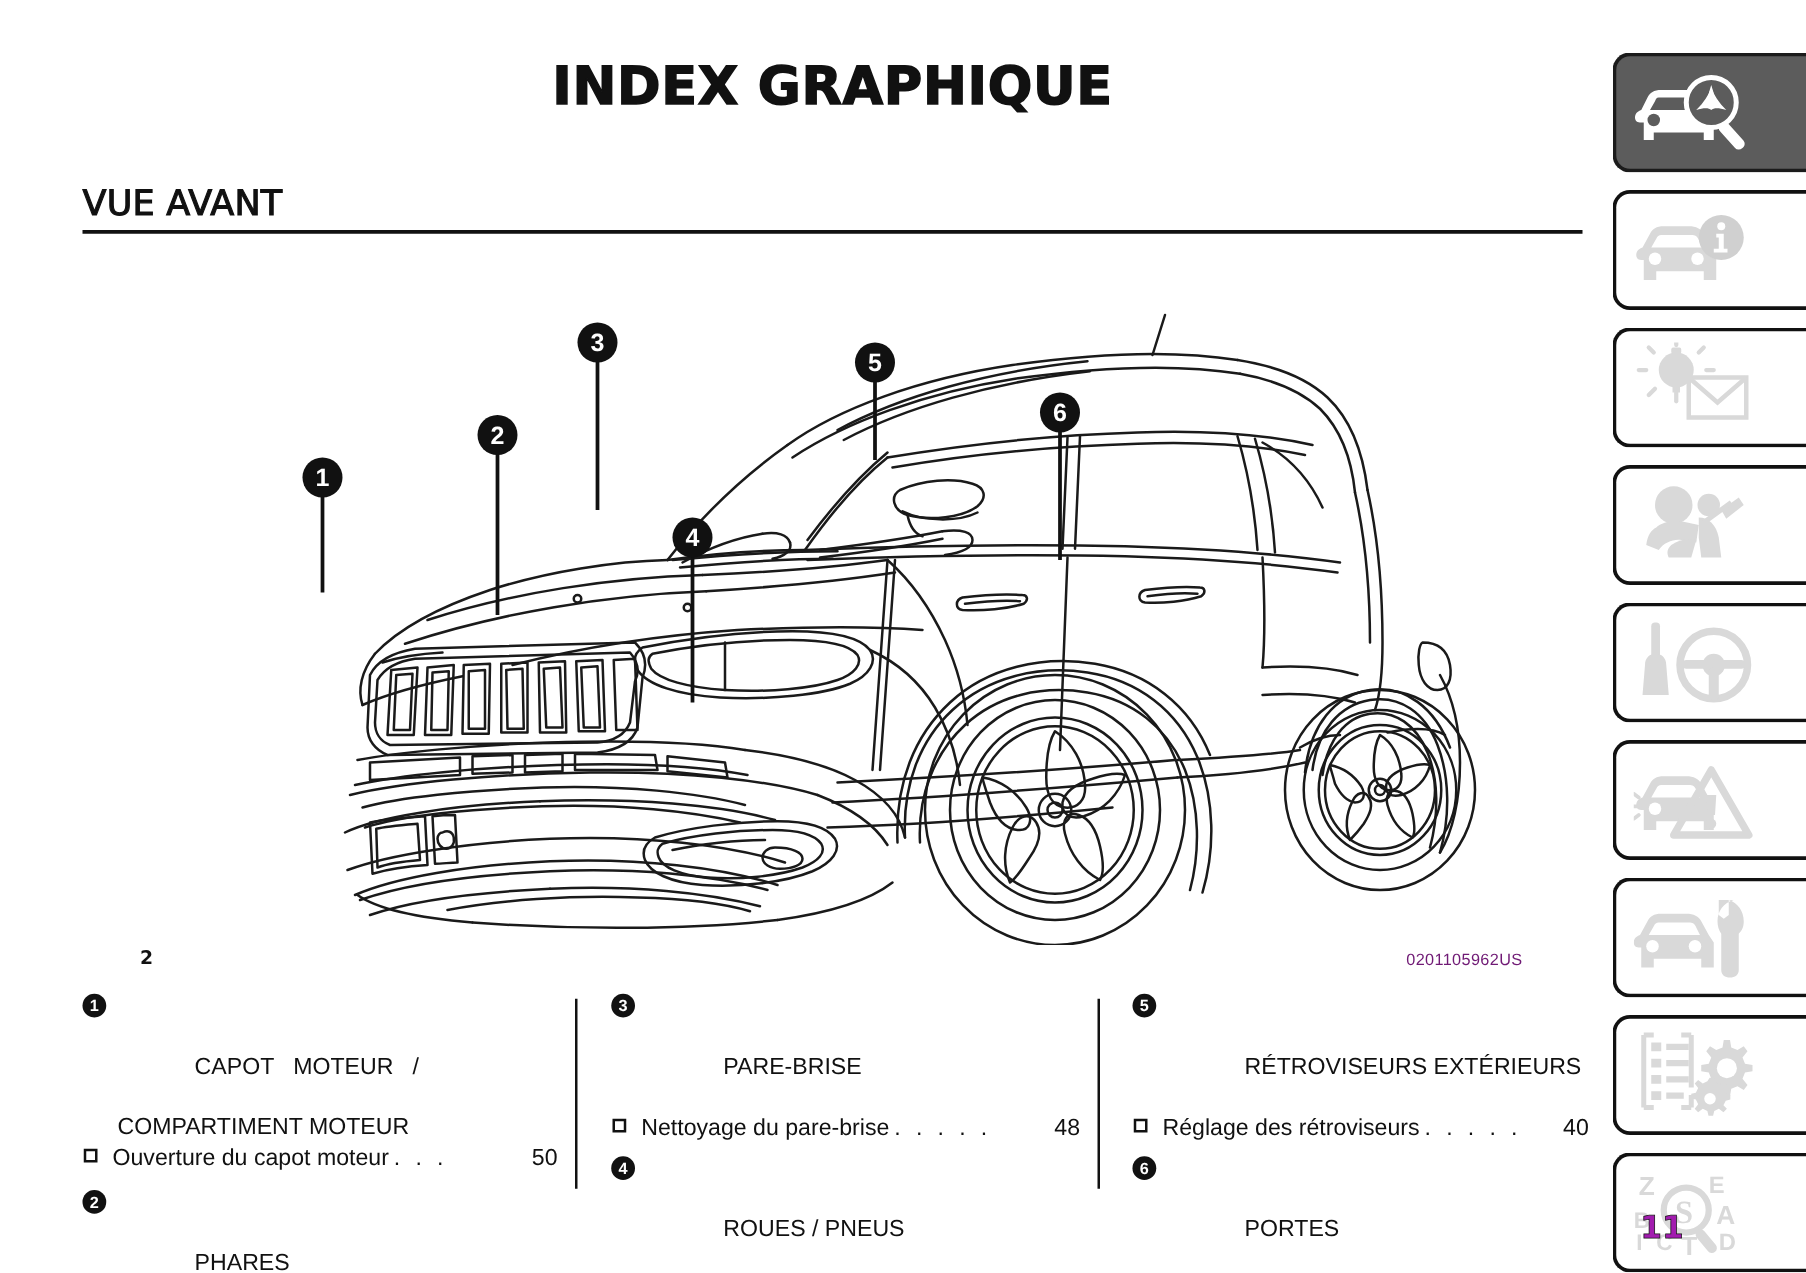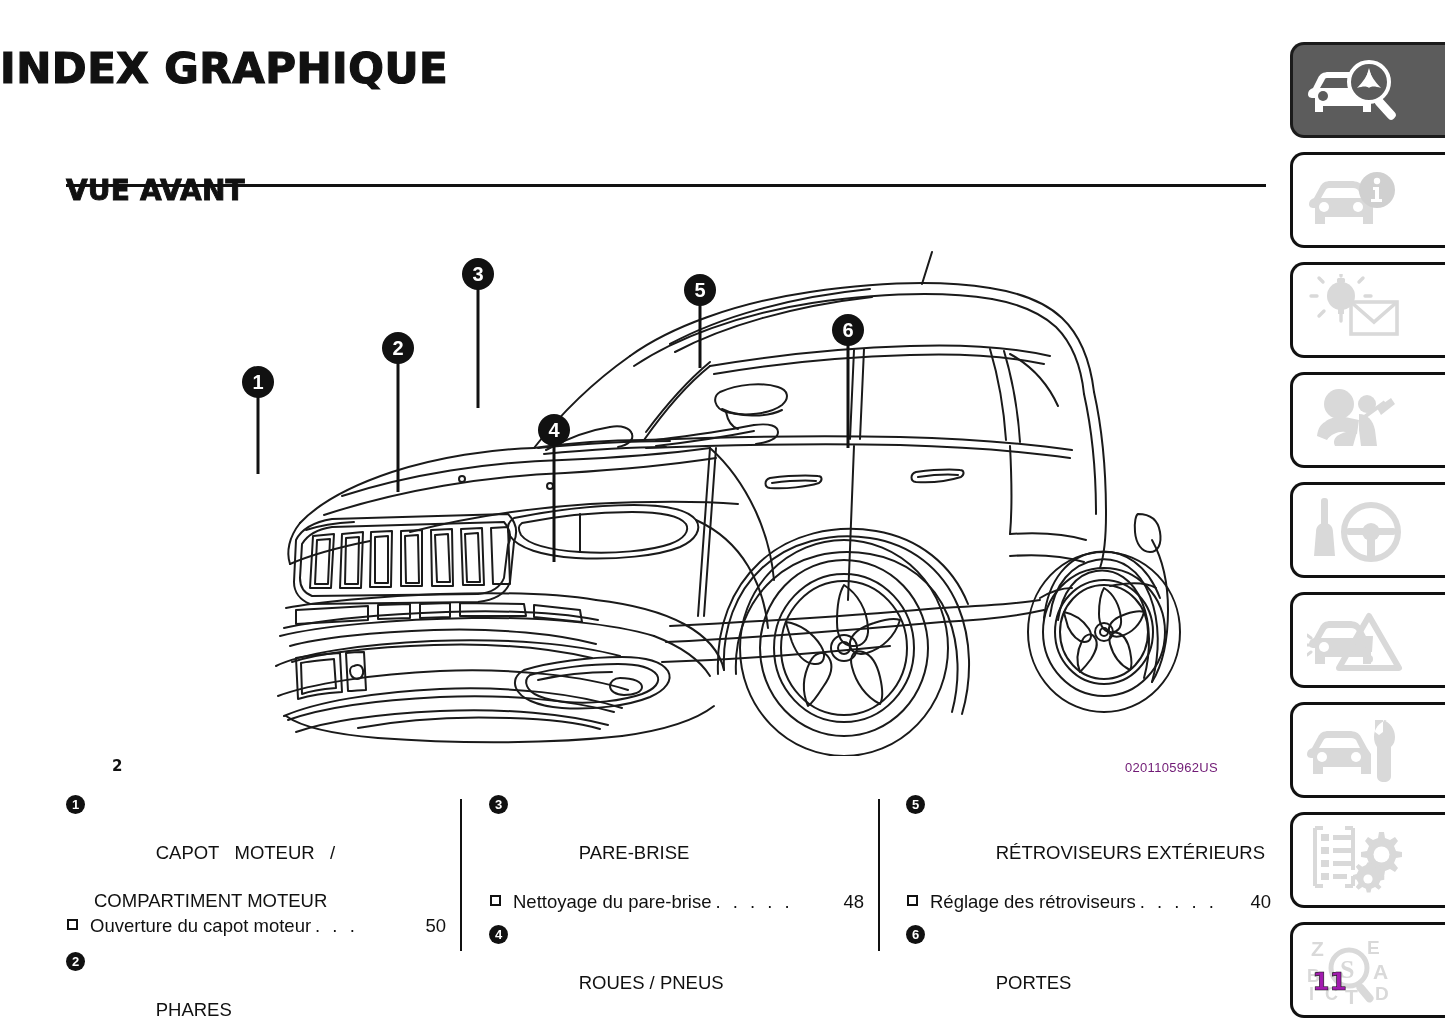--- a/index.html
+++ b/index.html
@@ -31,44 +31,44 @@
     width: 1280px;
     height: 1018px;
   }
 
   
   #doc-title {
     position: absolute;
     left: 0;
     top: 44px;
     width: 1280px;
-    text-align: left;
+    text-align: center;
     font-size: 42px;
     font-weight: 900;
     letter-spacing: 0.5px;
     font-family: "DejaVu Sans", sans-serif;
+    padding-left: 26px;
     -webkit-text-stroke: 1.2px #111;
   }
 
   
   #section-head {
     position: absolute;
     left: 66px;
     top: 148px;
     width: 1200px;
     height: 42px;
   }
   #section-title {
     font-size: 28px;
-    font-weight: 700;
+    font-weight: 400;
     letter-spacing: 0.2px;
     font-family: "DejaVu Sans", sans-serif;
     -webkit-text-stroke: 0.9px #111;
     line-height: 30px;
-    margin-top: 28px;
   }
   #section-rule {
     position: absolute;
     left: 0;
     top: 36px;
     width: 1200px;
     height: 3px;
     background: #111111;
   }
 

